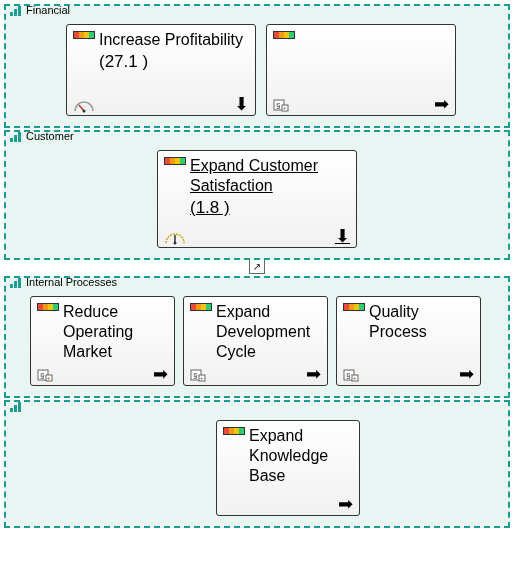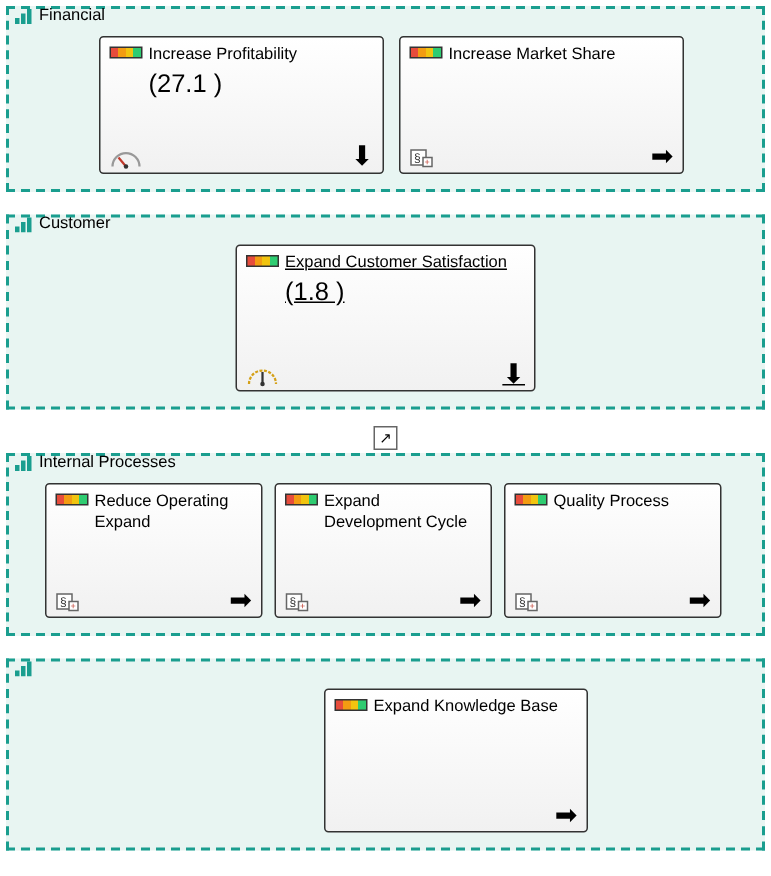--- a/index.html
+++ b/index.html
@@ -8,21 +8,21 @@
     padding: 4px;
     font-family: Arial, sans-serif;
     font-size: 11px;
     background: #fff;
     width: 514px;
   }
   .perspective {
     position: relative;
     border: 2px dashed #1a9e8f;
     background: #e8f5f2;
-    margin-bottom: 15px;
+    margin-bottom: 2px;
     padding: 18px 10px 10px 10px;
   }
   .persp-title {
     position: absolute;
     top: -2px;
     left: 4px;
     font-size: 11px;
     color: #000;
     display: flex;
     align-items: center;
@@ -52,21 +52,21 @@
     border-radius: 3px;
     width: 190px;
     height: 92px;
     padding: 4px 6px 2px 6px;
     position: relative;
     display: flex;
     flex-direction: column;
   }
   .card.small { width: 145px; height: 90px; }
   .card.med { width: 200px; height: 98px; text-decoration: underline; }
-  .card.learn { width: 176px; height: 96px; }
+  .card.learn { width: 144px; height: 96px; }
   .card-top {
     display: flex;
     align-items: flex-start;
     gap: 4px;
   }
   .status-bar {
     width: 22px;
     height: 8px;
     background: #333;
     display: inline-block;
@@ -74,21 +74,21 @@
     flex-shrink: 0;
     margin-top: 2px;
   }
   .status-bar::before {
     content: "";
     position: absolute;
     inset: 1px 1px 1px 1px;
     background: linear-gradient(90deg,#e74c3c 0 25%,#f39c12 25% 50%,#f1c40f 50% 75%,#2ecc71 75% 100%);
   }
   .card-title {
-    font-size: 11px;
+    font-size: 16px;
     color: #000;
     line-height: 1.25;
     padding-top: 1px;
   }
   .card-value {
     font-size: 17px;
     color: #000;
     padding-left: 26px;
     margin-top: 2px;
   }
@@ -157,21 +157,20 @@
               <line x1="11" y1="14" x2="6" y2="8" stroke="#c0392b" stroke-width="1.5"></line>
               <circle cx="11" cy="14" r="1.5" fill="#333"></circle>
             </svg>
         </span>
         <span class="arrow">⬇</span>
       </div>
     </div>
     <div class="card">
       <div class="card-top">
         <span class="status-bar"></span>
-        <span class="card-title">Increase Market Share</span>
       </div>
       <div class="card-footer">
         <span class="action-icon">
           <svg viewBox="0 0 18 16">
               <rect x="1" y="3" width="10" height="10" fill="#fff" stroke="#666"></rect>
               <text x="3" y="11" font-size="8" fill="#333">§</text>
               <rect x="9" y="8" width="6" height="6" fill="#fff" stroke="#666"></rect>
               <text x="10" y="13" font-size="6" fill="#c0392b">+</text>
             </svg>
         </span>
@@ -227,21 +226,21 @@
           <rect x="4" y="5" width="3" height="7" fill="#1a9e8f"></rect>
           <rect x="8" y="2" width="3" height="10" fill="#1a9e8f"></rect>
         </svg>
     </span>
     <span>Internal Processes</span>
   </div>
   <div class="cards three">
     <div class="card small">
       <div class="card-top">
         <span class="status-bar"></span>
-        <span class="card-title">Reduce Operating Expand</span>
+        <span class="card-title">Reduce Operating Market</span>
       </div>
       <div class="card-footer">
         <span class="action-icon">
           <svg viewBox="0 0 18 16">
               <rect x="1" y="3" width="10" height="10" fill="#fff" stroke="#666"></rect>
               <text x="3" y="11" font-size="8" fill="#333">§</text>
               <rect x="9" y="8" width="6" height="6" fill="#fff" stroke="#666"></rect>
               <text x="10" y="13" font-size="6" fill="#c0392b">+</text>
             </svg>
         </span>

